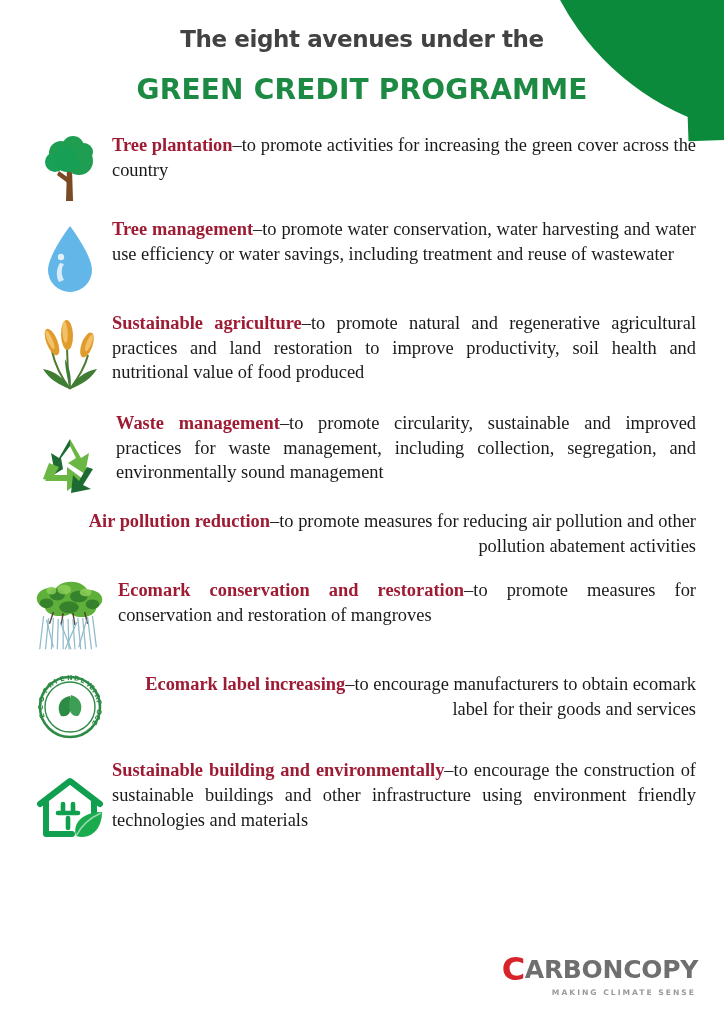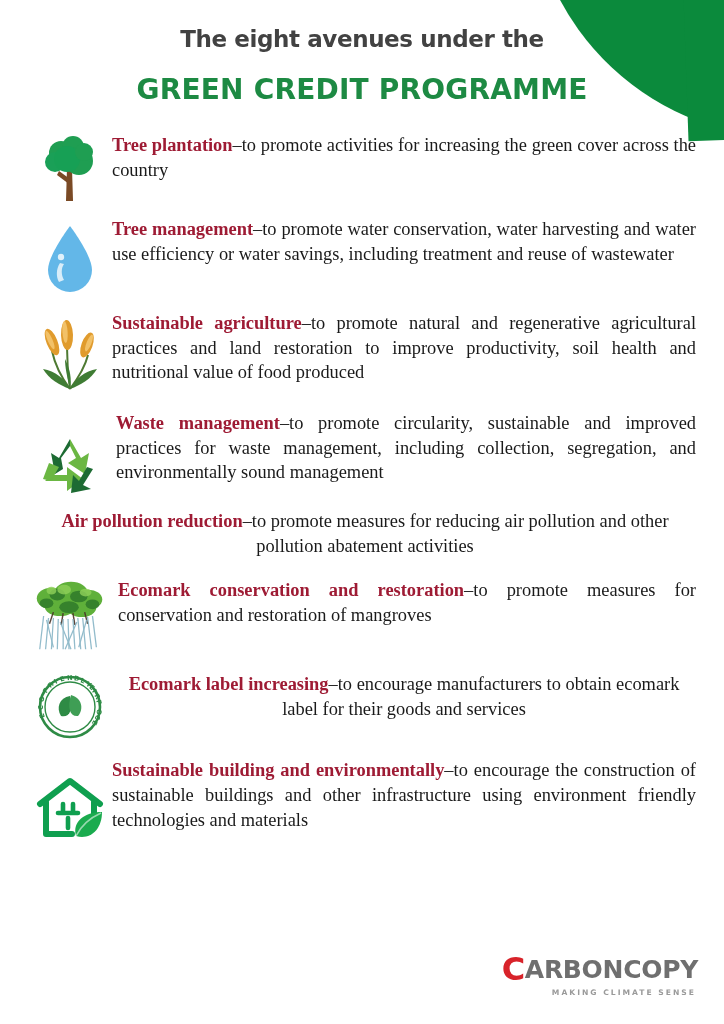--- a/index.html
+++ b/index.html
@@ -90,21 +90,21 @@
   }
   .text-cell {
     flex: 1;
     font-family: "Liberation Serif", serif;
     font-size: 18.4px;
     line-height: 1.34;
     color: #1a1a1a;
     text-align: justify;
     padding-right: 2px;
   }
-  .text-cell.no-justify { text-align: center; }
+  .text-cell.no-justify { text-align: right; }
   .term {
     color: #9e1b34;
     font-weight: bold;
   }
 
   
   .row-0 { margin-top: 0px;  margin-bottom: 14px; }
   .row-1 { margin-bottom: 12px; }
   .row-2 { margin-bottom: 18px; padding-left: 28px; }
   .row-3 { margin-bottom: 10px; }

